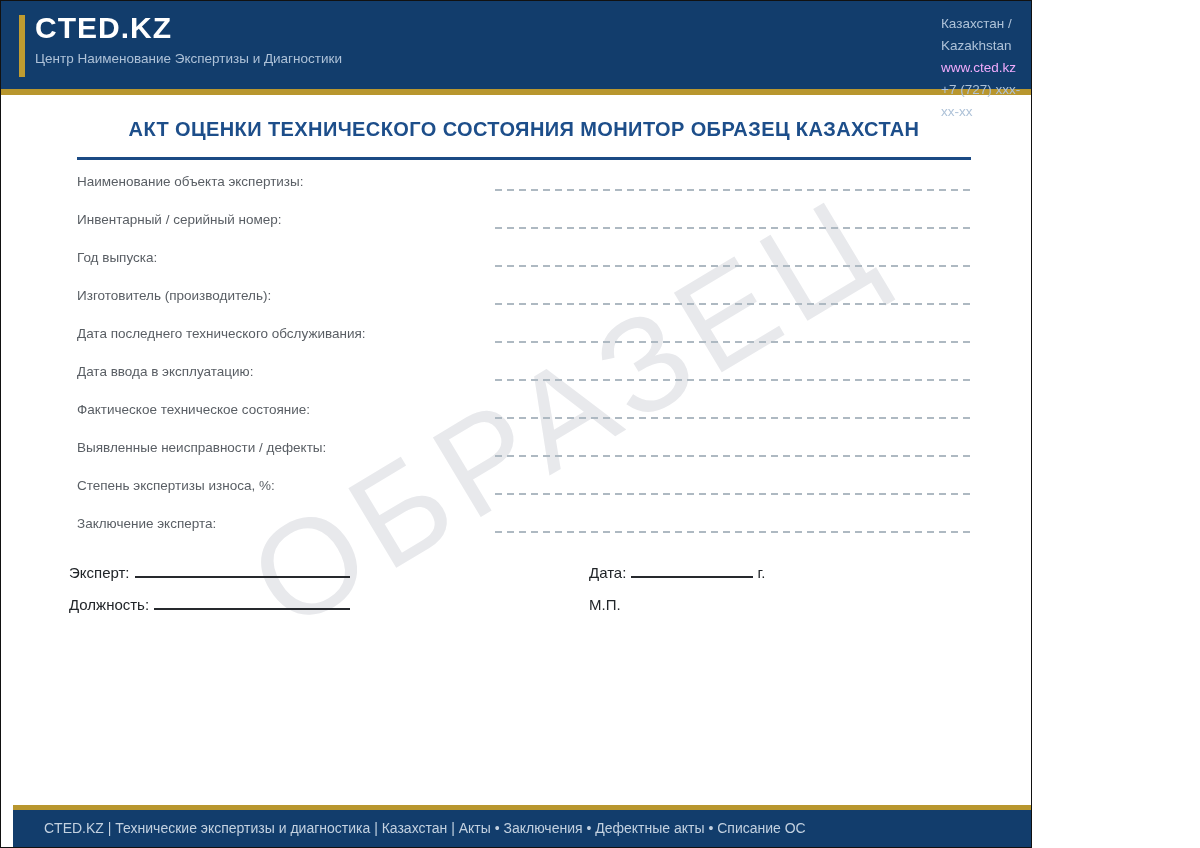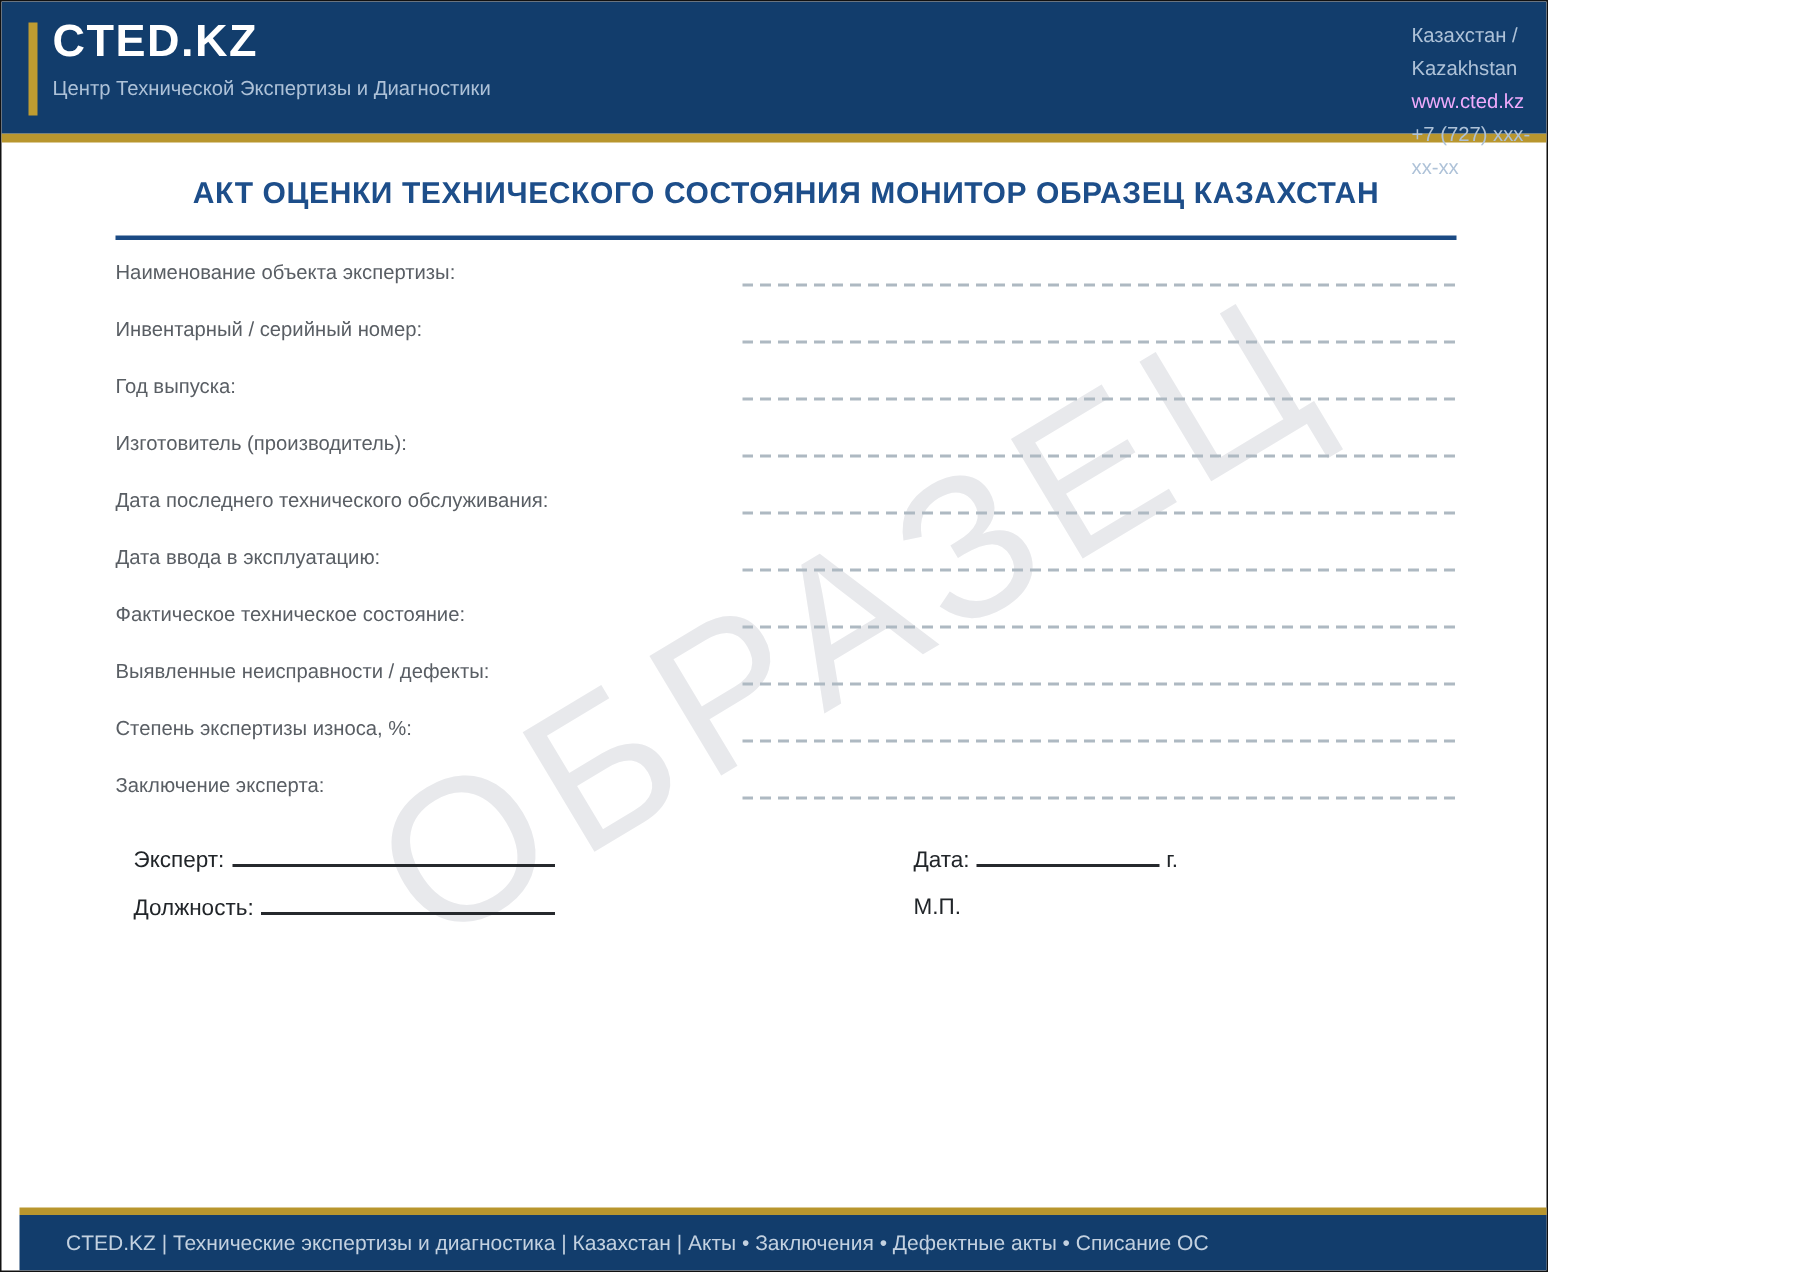--- a/index.html
+++ b/index.html
@@ -39,21 +39,21 @@
 
   .form { margin:11px 57px 0 60px; }
   .form-row { position:relative; height:38px; }
   .form-row .label { position:absolute; left:0; top:3px; font-size:13.5px; color:#595e64; }
   .form-row .line {
     position:absolute; left:418px; right:0; top:18px; height:2px;
     background:repeating-linear-gradient(90deg, #aeb9c2 0 7px, transparent 7px 12px);
   }
 
   
-  .sig { position:relative; margin:13px 60px 0 72px; font-size:15px; color:#212529; }
+  .sig { position:relative; margin:13px 60px 0 52px; font-size:15px; color:#212529; }
   .sig-row { position:relative; height:32px; }
   .u-line { display:inline-block; height:14px; border-bottom:2px solid #26292d; margin-left:5px; vertical-align:baseline; }
   .u-expert { width:215px; }
   .u-position { width:196px; }
   .u-date { width:122px; }
   .sig-right { position:absolute; left:520px; top:0; }
 
   
   .footer { position:absolute; left:12px; bottom:0; width:100%; }
   .footer-gold { height:5px; background:#b8962e; }
@@ -62,21 +62,21 @@
 </style>
 </head>
 <body>
 
 <div class="page">
 
   <div class="header">
     <div class="accent-bar"></div>
     <div class="logo-block">
       <div class="logo">CTED.KZ</div>
-      <div class="tagline">Центр Технической Экспертизы и Диагностики</div>
+      <div class="tagline">Центр Наименование Экспертизы и Диагностики</div>
     </div>
     <div class="contact-block">
       <div class="country">Казахстан / Kazakhstan</div>
       <a class="website">www.cted.kz</a>
       <div class="phone">+7 (727) xxx-xx-xx</div>
     </div>
   </div>
   <div class="gold-line"></div>
 
   <div class="watermark">ОБРАЗЕЦ</div>

